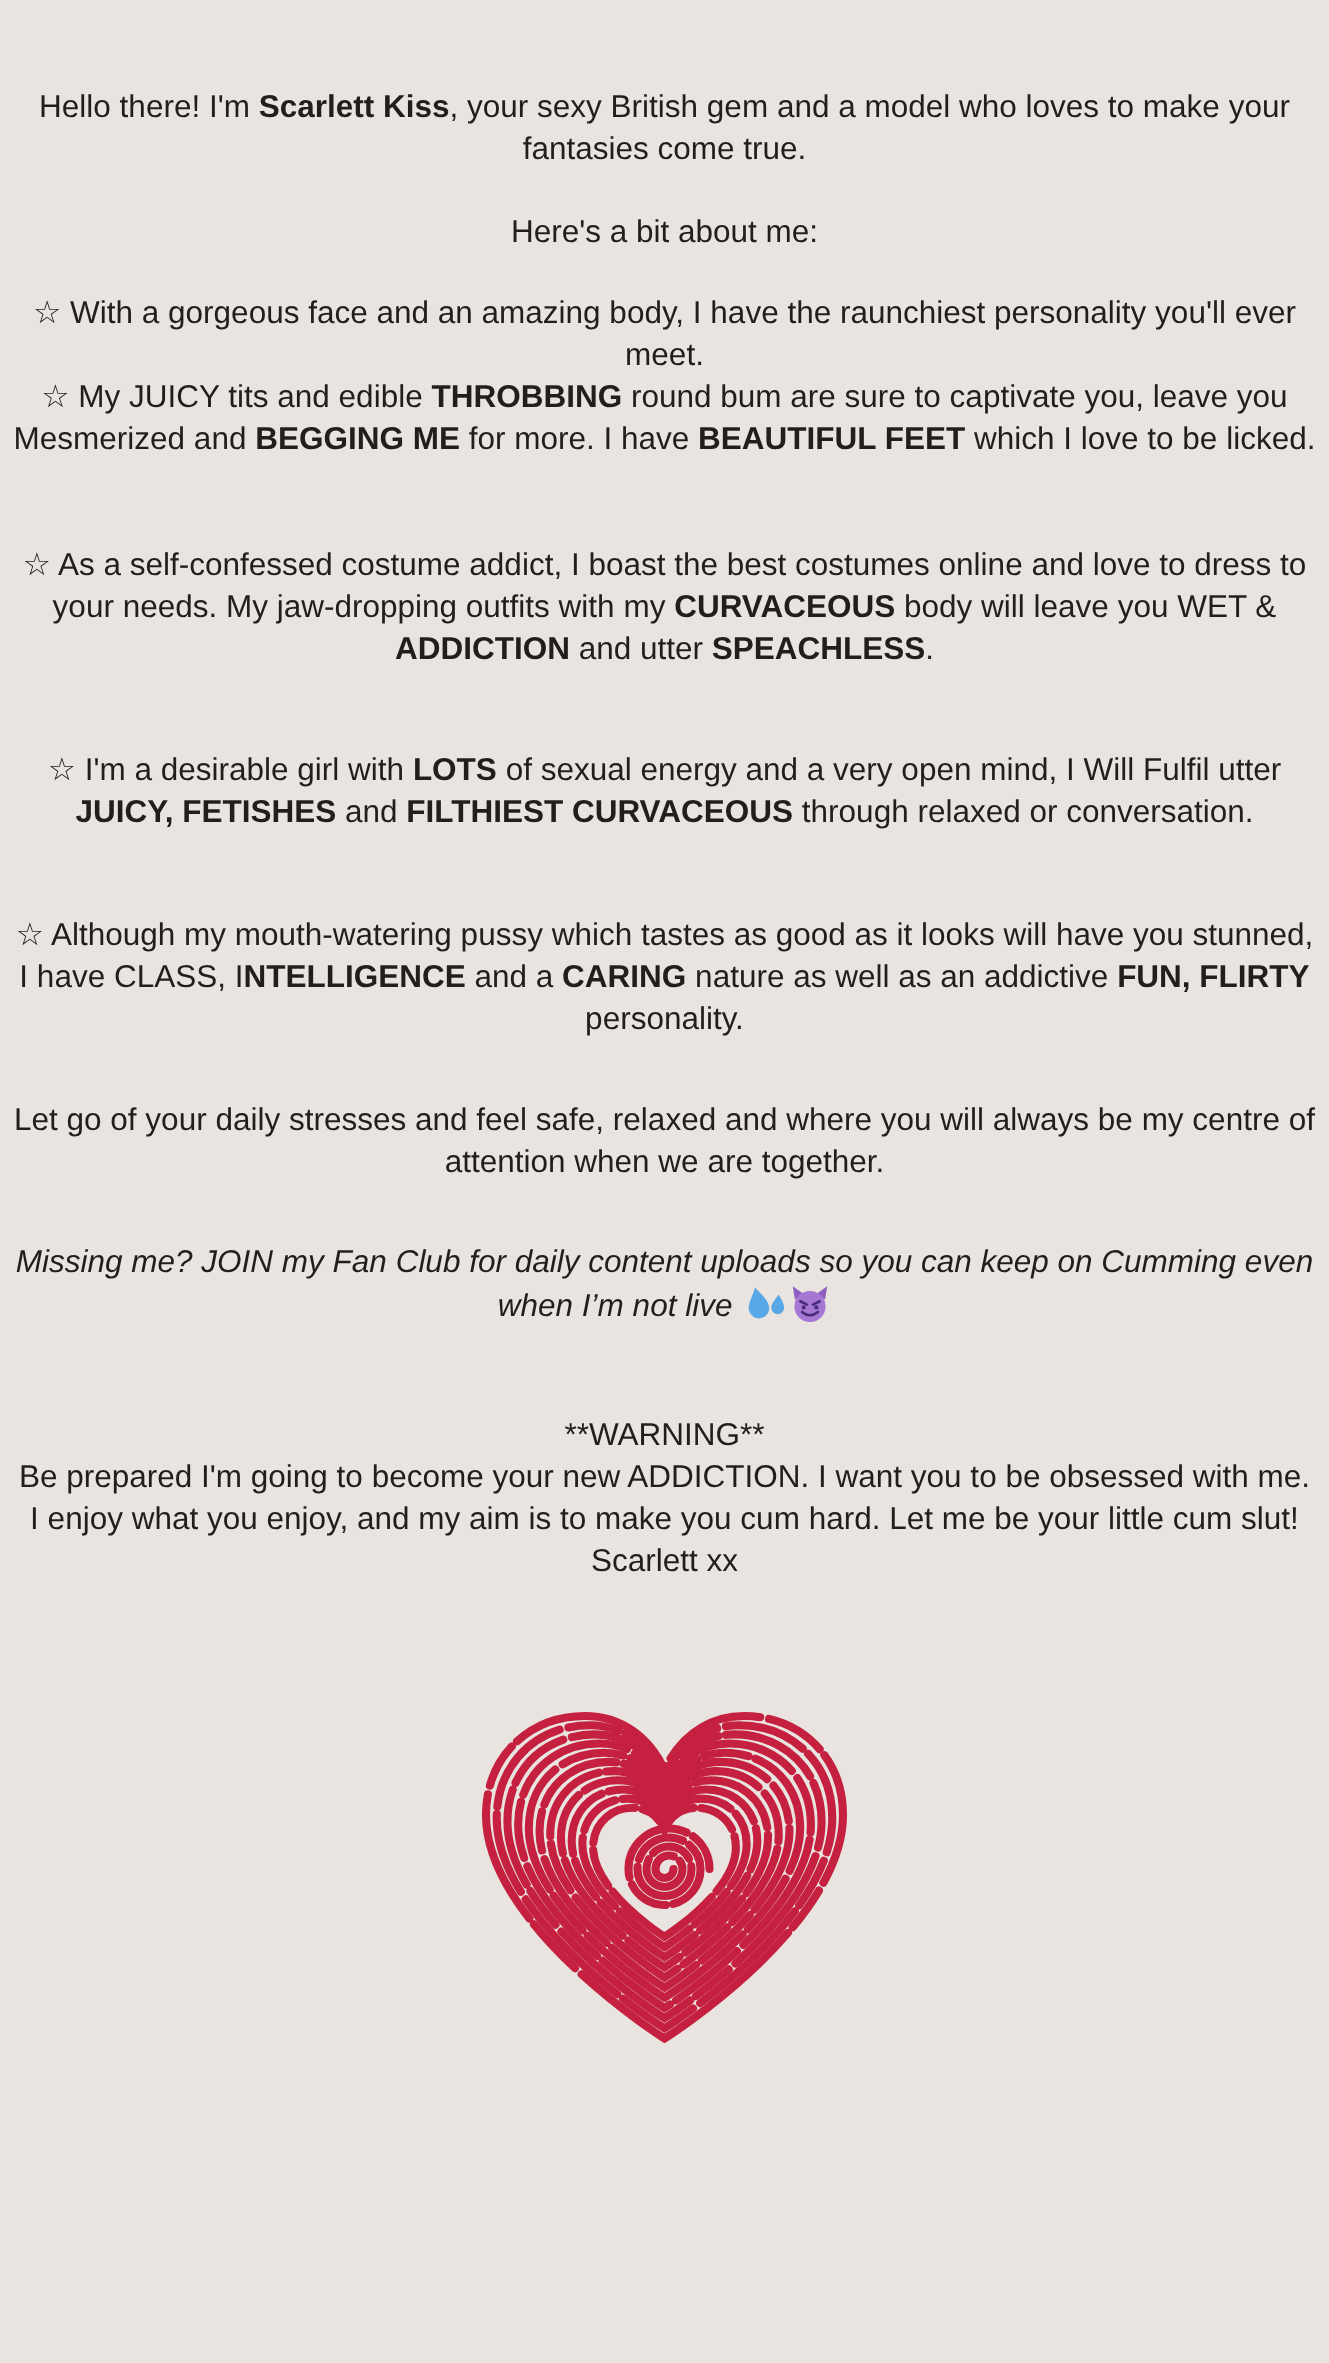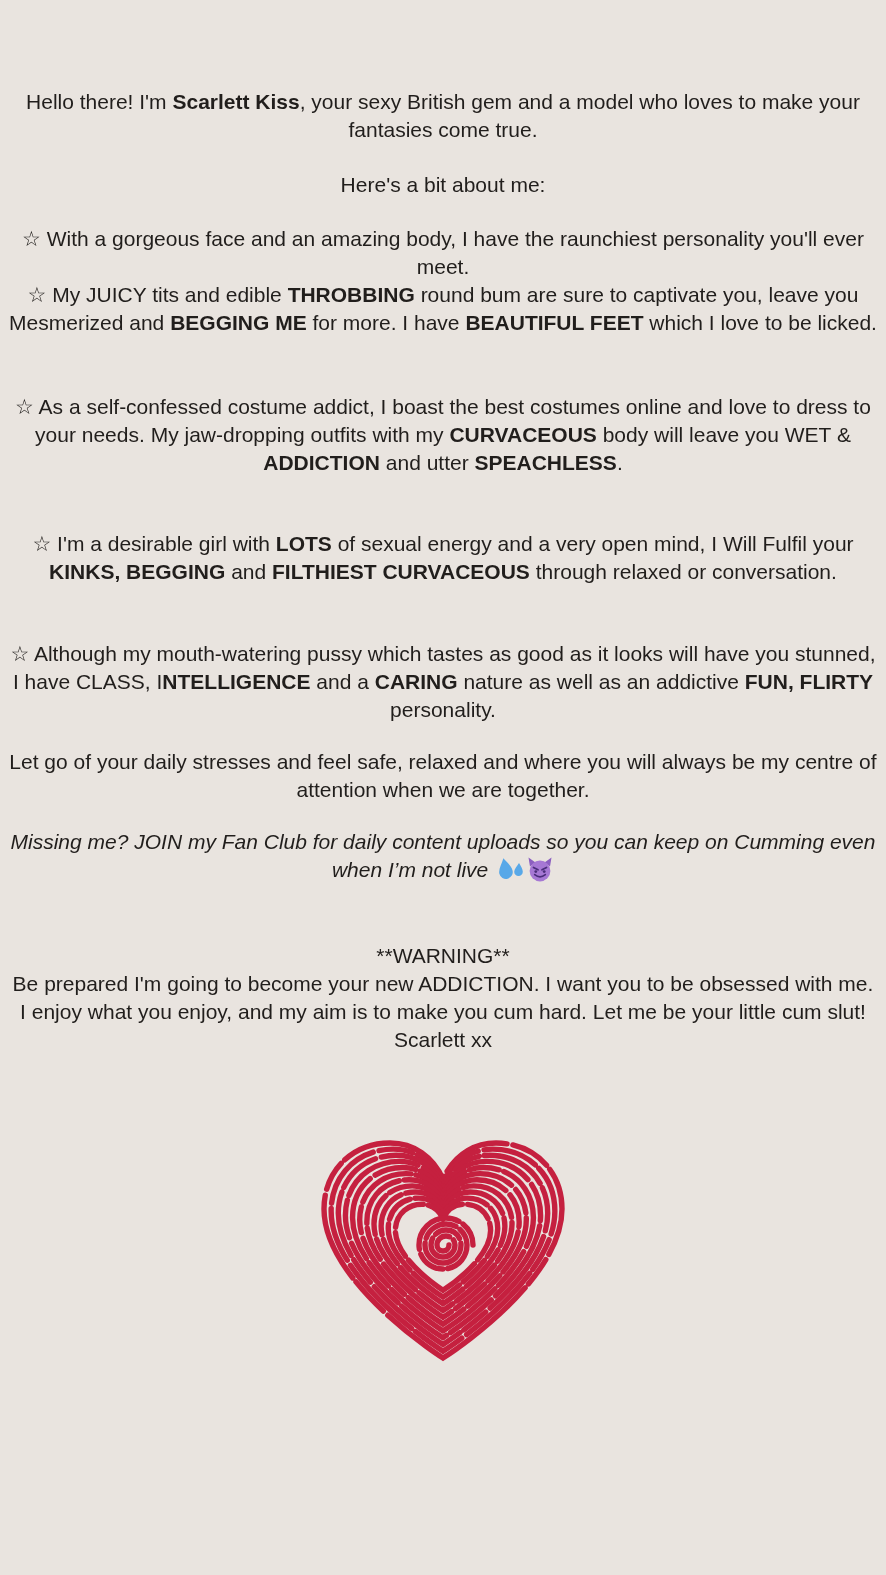--- a/index.html
+++ b/index.html
@@ -6,53 +6,53 @@
   body {
     width:886px; height:1575px;
     background:#e9e4df;
     font-family:"Liberation Sans", sans-serif;
     color:#211e1c;
     overflow:hidden;
   }
   .content {
     width:868px;
     margin:0 auto;
-    padding-top:88px;
+    padding-top:58px;
     text-align:center;
     font-size:21px;
     line-height:28px;
   }
   p { margin:0; }
   .rich span.b { font-weight:700; }
   .rich span.i { font-style:italic; }
   .bold { font-weight:400; }
   .mt26 { margin-top:26px; }
   .mt27 { margin-top:27px; }
-  .mt29 { margin-top:24px; }
+  .mt29 { margin-top:39px; }
   .mt53 { margin-top:53px; }
   .mt54 { margin-top:54px; }
   .mt56 { margin-top:56px; }
   .heart-wrap { margin-top:64px; text-align:center; }
   .emoji { display:inline-block; vertical-align:-5px; margin-left:2px; }
 </style>
 </head>
 <body>
 
 <div class="content">
 
   <p class="rich"><span>Hello there! I'm </span><span class="b">Scarlett Kiss</span><span>, your sexy British gem and a model who loves to make your fantasies come true.</span></p>
 
   <p class="mt27">Here's a bit about me:</p>
 
   <p class="rich mt26"><span>☆ With a gorgeous face and an amazing body, I have the raunchiest personality you'll ever meet.</span></p>
   <p class="rich"><span>☆ My JUICY tits and edible </span><span class="b">THROBBING</span><span> round bum are sure to captivate you, leave you Mesmerized and </span><span class="b">BEGGING ME</span><span> for more. I have </span><span class="b">BEAUTIFUL FEET</span><span> which I love to be licked.</span></p>
 
   <p class="rich mt56"><span>☆ As a self-confessed costume addict, I boast the best costumes online and love to dress to your needs. My jaw-dropping outfits with my </span><span class="b">CURVACEOUS</span><span> body will leave you WET &amp; </span><span class="b">ADDICTION</span><span> and utter </span><span class="b">SPEACHLESS</span><span>.</span></p>
 
-  <p class="rich mt53"><span>☆ I'm a desirable girl with </span><span class="b">LOTS</span><span> of sexual energy and a very open mind, I Will Fulfil your </span><span class="b">KINKS, BEGGING</span><span> and </span><span class="b">FILTHIEST CURVACEOUS</span><span> through relaxed or conversation.</span></p>
+  <p class="rich mt53"><span>☆ I'm a desirable girl with </span><span class="b">LOTS</span><span> of sexual energy and a very open mind, I Will Fulfil utter </span><span class="b">JUICY, FETISHES</span><span> and </span><span class="b">FILTHIEST CURVACEOUS</span><span> through relaxed or conversation.</span></p>
 
   <p class="rich mt54"><span>☆ Although my mouth-watering pussy which tastes as good as it looks will have you stunned, I have CLASS, I</span><span class="b">NTELLIGENCE</span><span> and a </span><span class="b">CARING</span><span> nature as well as an addictive </span><span class="b">FUN, FLIRTY</span><span> personality.</span></p>
 
   <p class="rich mt29"><span>Let go of your daily stresses and feel safe, relaxed and where you will always be my centre of attention when we are together.</span></p>
 
 
   <p class="mt29">
     <span class="rich"><span class="i">Missing me? JOIN my Fan Club for daily content uploads so you can keep on Cumming even when I’m not live </span></span><span class="emoji"><svg width="28" height="26" viewBox="0 0 28 26">
         <path d="M10,2 C13,7.5 16,11.5 16,16 a6.8,6.8 0 1 1 -13.6,0 C2.4,11.5 7,7.5 10,2 Z" fill="#58a8e8" transform="rotate(-14 10 13)"></path>
         <path d="M23,7 C24.8,10 26.8,13 26.8,15.8 a4.3,4.3 0 1 1 -8.6,0 C18.2,13 21.2,10 23,7 Z" fill="#58a8e8"></path>

